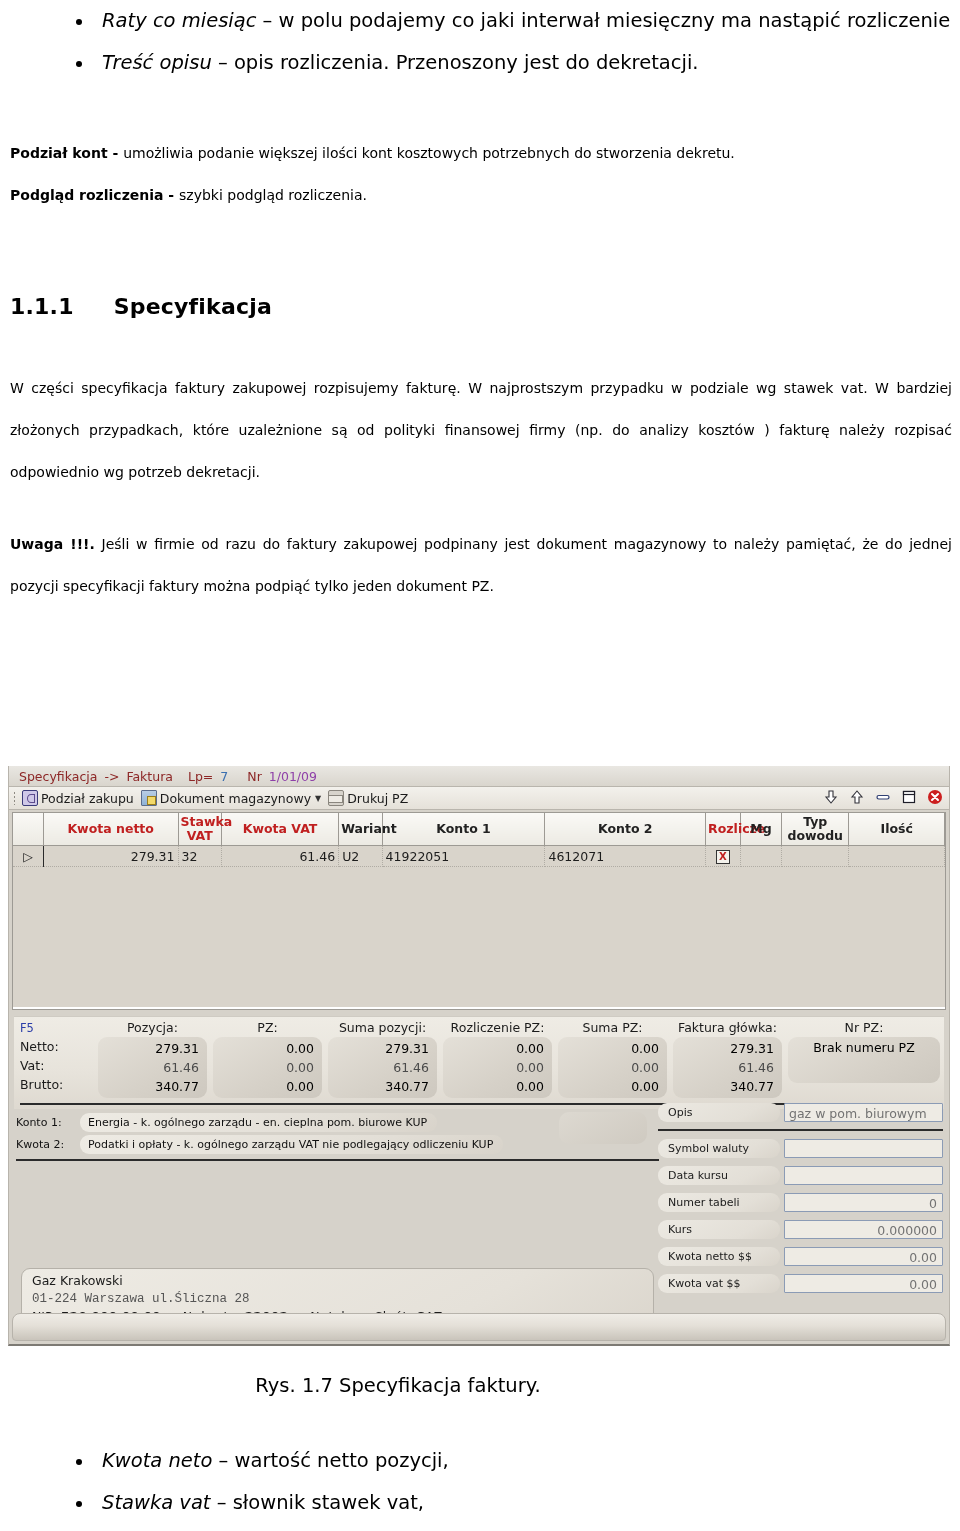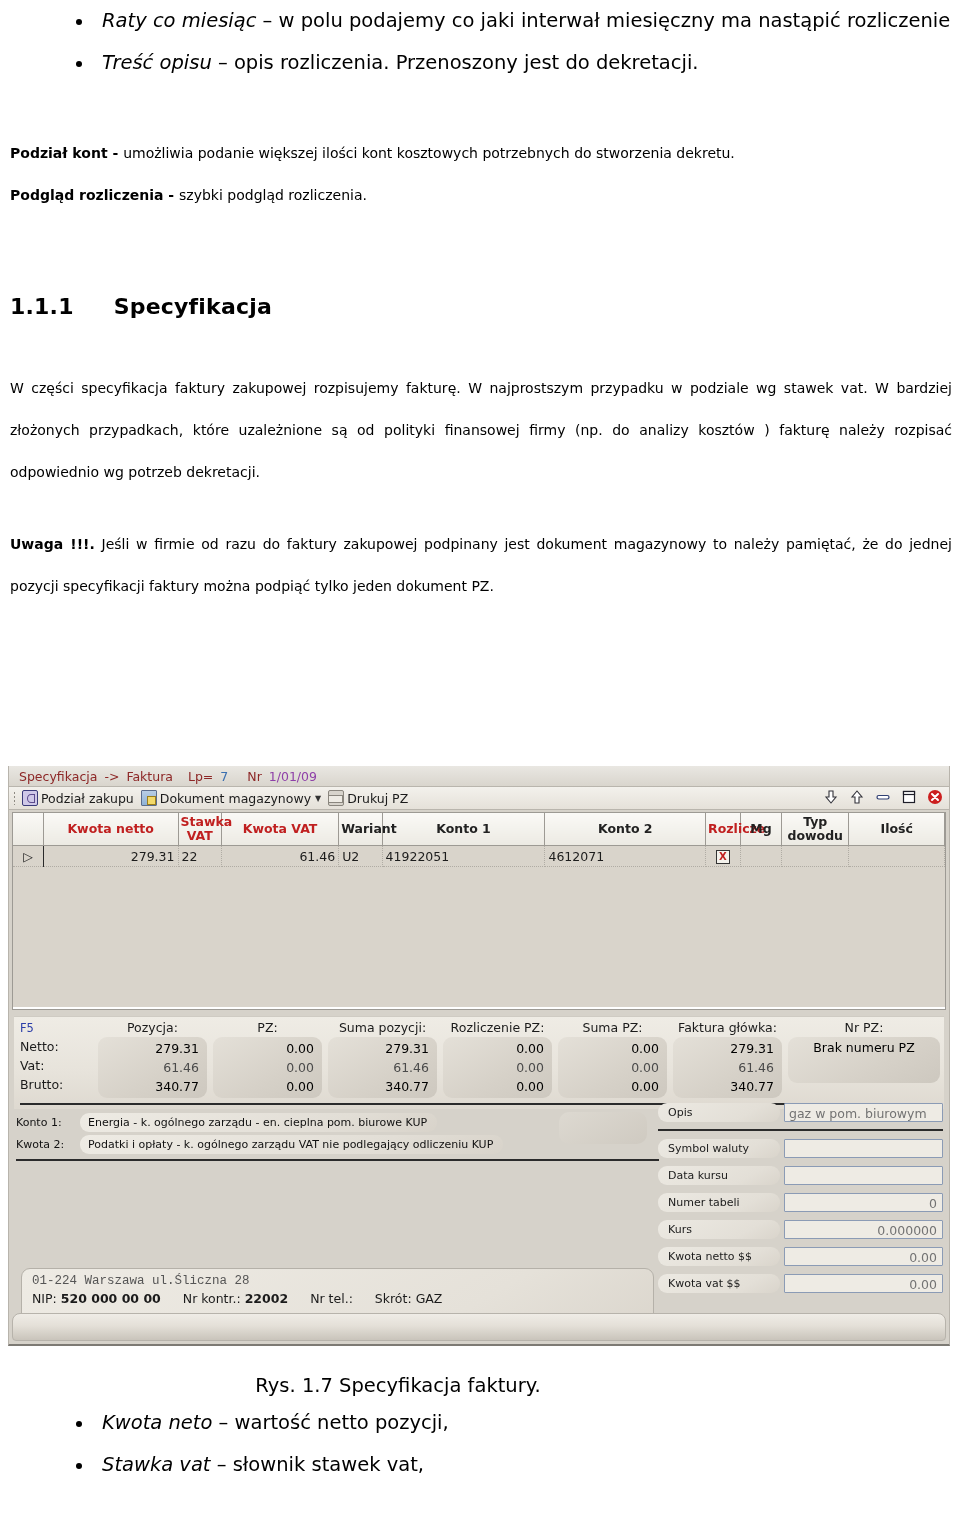--- a/index.html
+++ b/index.html
@@ -423,21 +423,21 @@
   
   .caption {
     position: absolute;
     left: 0; top: 1374px;
     width: 796px;
     text-align: center;
     font-size: 19.5px;
   }
   .tail {
     position: absolute;
-    left: 0; top: 1402px;
+    left: 0; top: 1440px;
     width: 960px;
   }
   .footer {
     position: absolute;
     left: 10px; top: 1561px;
     font-size: 18px;
   }
 </style>
 </head>
 <body>
@@ -570,21 +570,21 @@
           <th class="red">Rozlicze</th>
           <th>Mg</th>
           <th>Typ dowodu</th>
           <th>Ilość</th>
         </tr>
       </thead>
       <tbody>
         <tr>
           <td class="rowhead">▷</td>
           <td class="sel">279.31</td>
-          <td>22</td>
+          <td>32</td>
           <td class="num">61.46</td>
           <td>U2</td>
           <td>41922051</td>
           <td>4612071</td>
           <td style="text-align:center">
             <span class="xmark">X</span>
           </td>
           <td></td>
           <td></td>
           <td></td>
@@ -659,20 +659,21 @@
     </div>
     <div class="konto-line">
       <span class="konto-lbl">Kwota 2:</span>
       <span class="konto-val">Podatki i opłaty - k. ogólnego zarządu VAT nie podlegający odliczeniu KUP</span>
     </div>
     <div class="mid-smallbox"></div>
     <div class="mid-hr"></div>
   </div>
 
   <div class="vendor">
+    <div class="l1">Gaz Krakowski</div>
     <div class="l2">01-224  Warszawa   ul.Śliczna 28</div>
     <div class="l3">
       <span>NIP:</span>
       <b>520 000 00 00</b>
       <span class="sp"></span>
       <span>Nr kontr.:</span>
       <b>22002</b>
       <span class="sp"></span>
       <span>Nr tel.:</span>
       <span></span>

